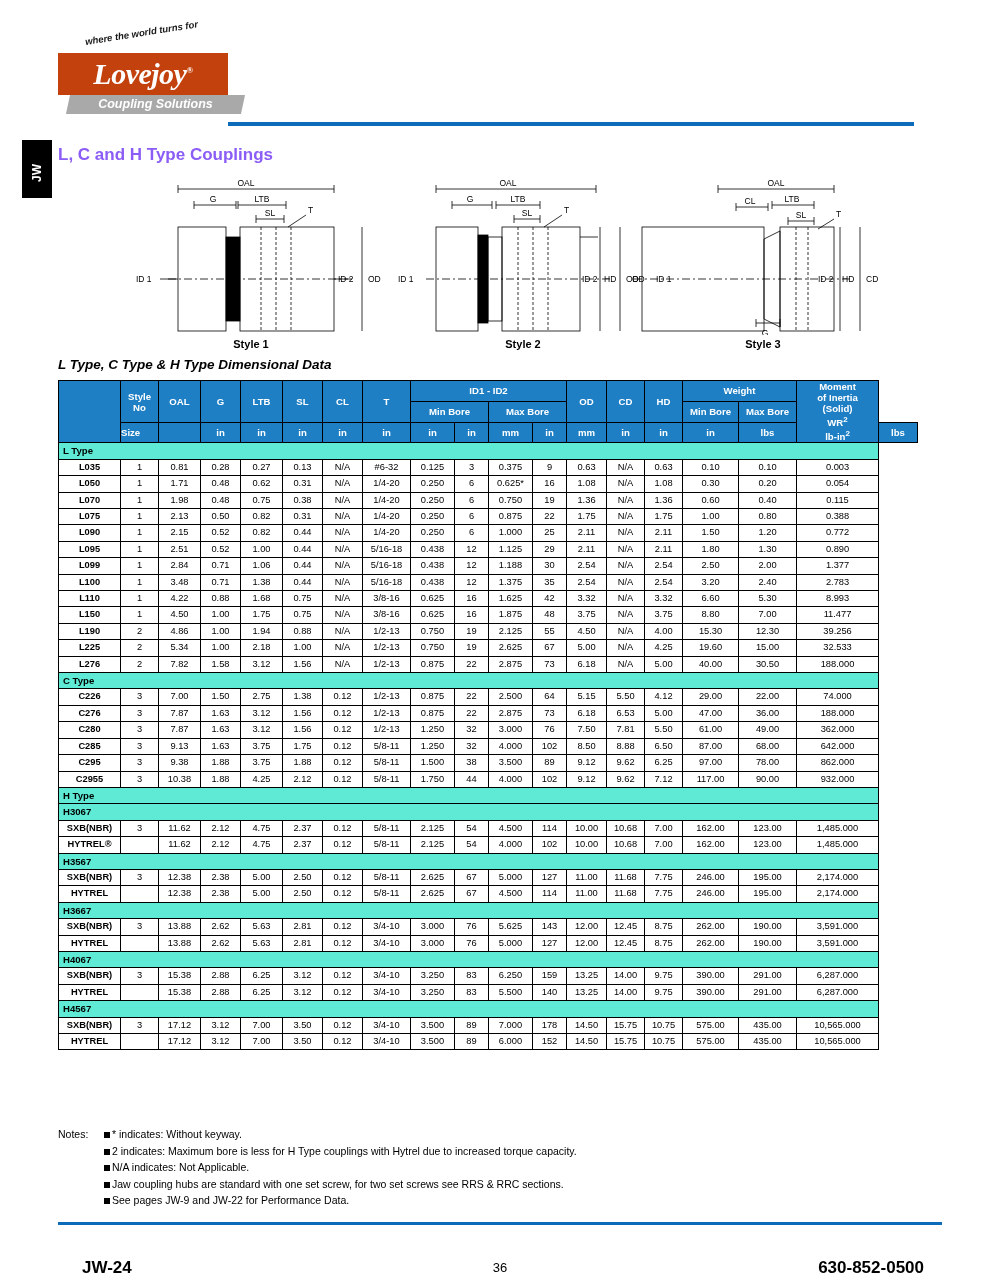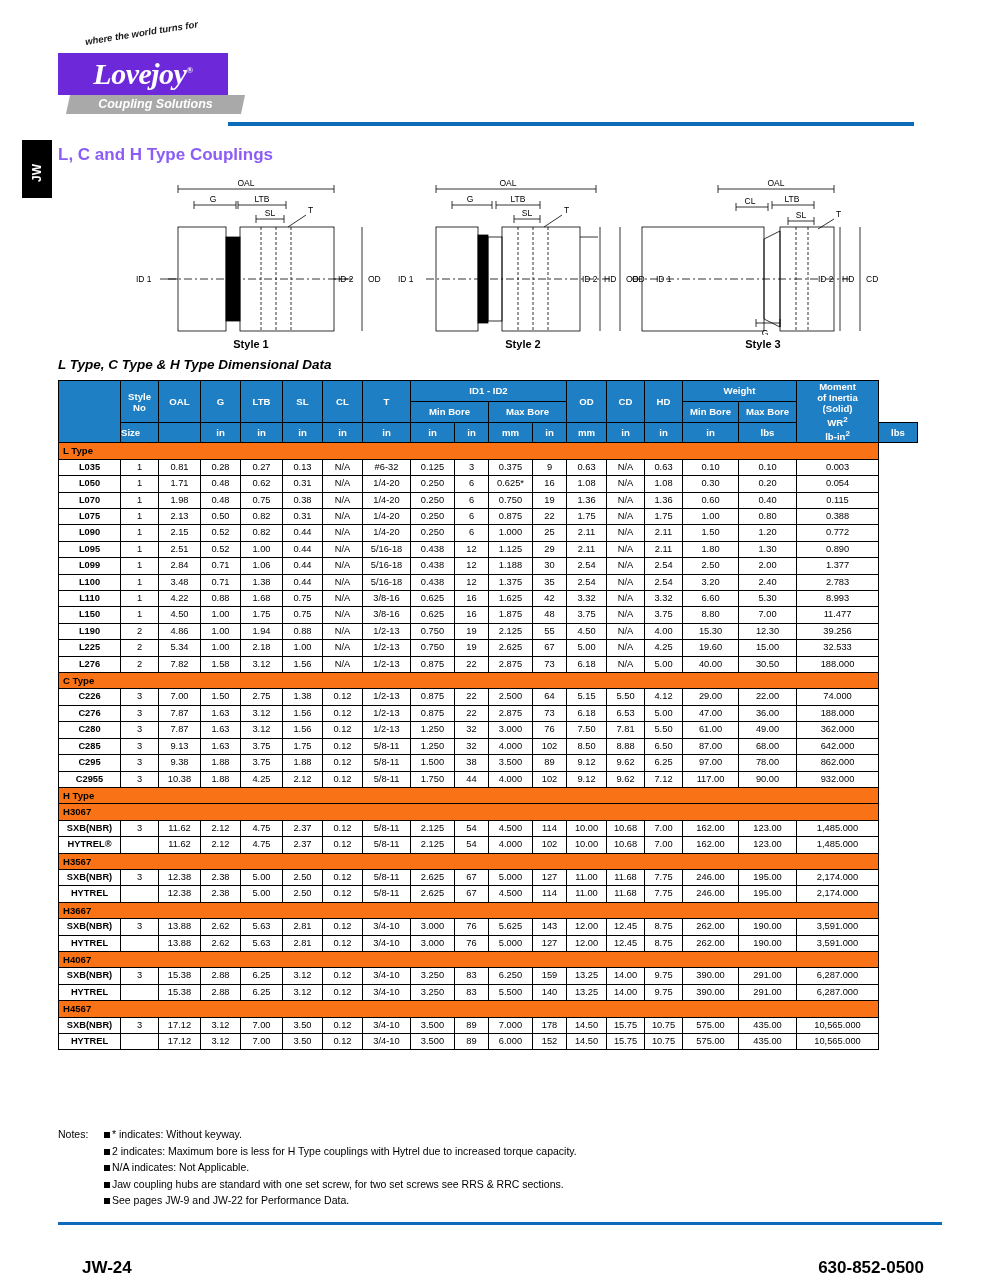--- a/index.html
+++ b/index.html
@@ -37,21 +37,21 @@
     transform: rotate(-9deg);
     transform-origin: left bottom;
     white-space: nowrap;
   }
   .logo-box {
     position: absolute;
     top: 17px;
     left: 0px;
     width: 170px;
     height: 42px;
-    background: #6d28d9;
+    background: #c2410c;
     display: flex;
     align-items: center;
     justify-content: center;
   }
   .logo-box .logo-text {
     color: #ffffff;
     font-size: 30px;
     font-weight: bold;
     font-style: italic;
     letter-spacing: -0.5px;
@@ -202,21 +202,21 @@
     overflow: hidden;
   }
   thead th {
     background: #1f7fc4;
     color: #ffffff;
     font-weight: bold;
     font-size: 9.6px;
   }
   .hdr-size { text-align: left; padding-left: 4px; }
   .grp-row td.group {
-    background: #f97316;
+    background: #5eead4;
     text-align: left;
     font-weight: bold;
     padding-left: 4px;
     font-size: 9.6px;
   }
   td.size-cell {
     text-align: left;
     padding-left: 4px;
     font-weight: bold;
   }
@@ -1158,14 +1158,15 @@
       <li>2 indicates: Maximum bore is less for H Type couplings with Hytrel due to increased torque capacity.</li>
       <li>N/A indicates: Not Applicable.</li>
       <li>Jaw coupling hubs are standard with one set screw, for two set screws see RRS &amp; RRC sections.</li>
       <li>See pages JW-9 and JW-22 for Performance Data.</li>
     </ul>
 </div>
 
 <div class="footer-rule"></div>
 <div class="footer">
   <div class="footer-left">JW-24</div>
+  <div class="footer-center">36</div>
   <div class="footer-right">630-852-0500</div>
 </div>
 
 </body></html>

